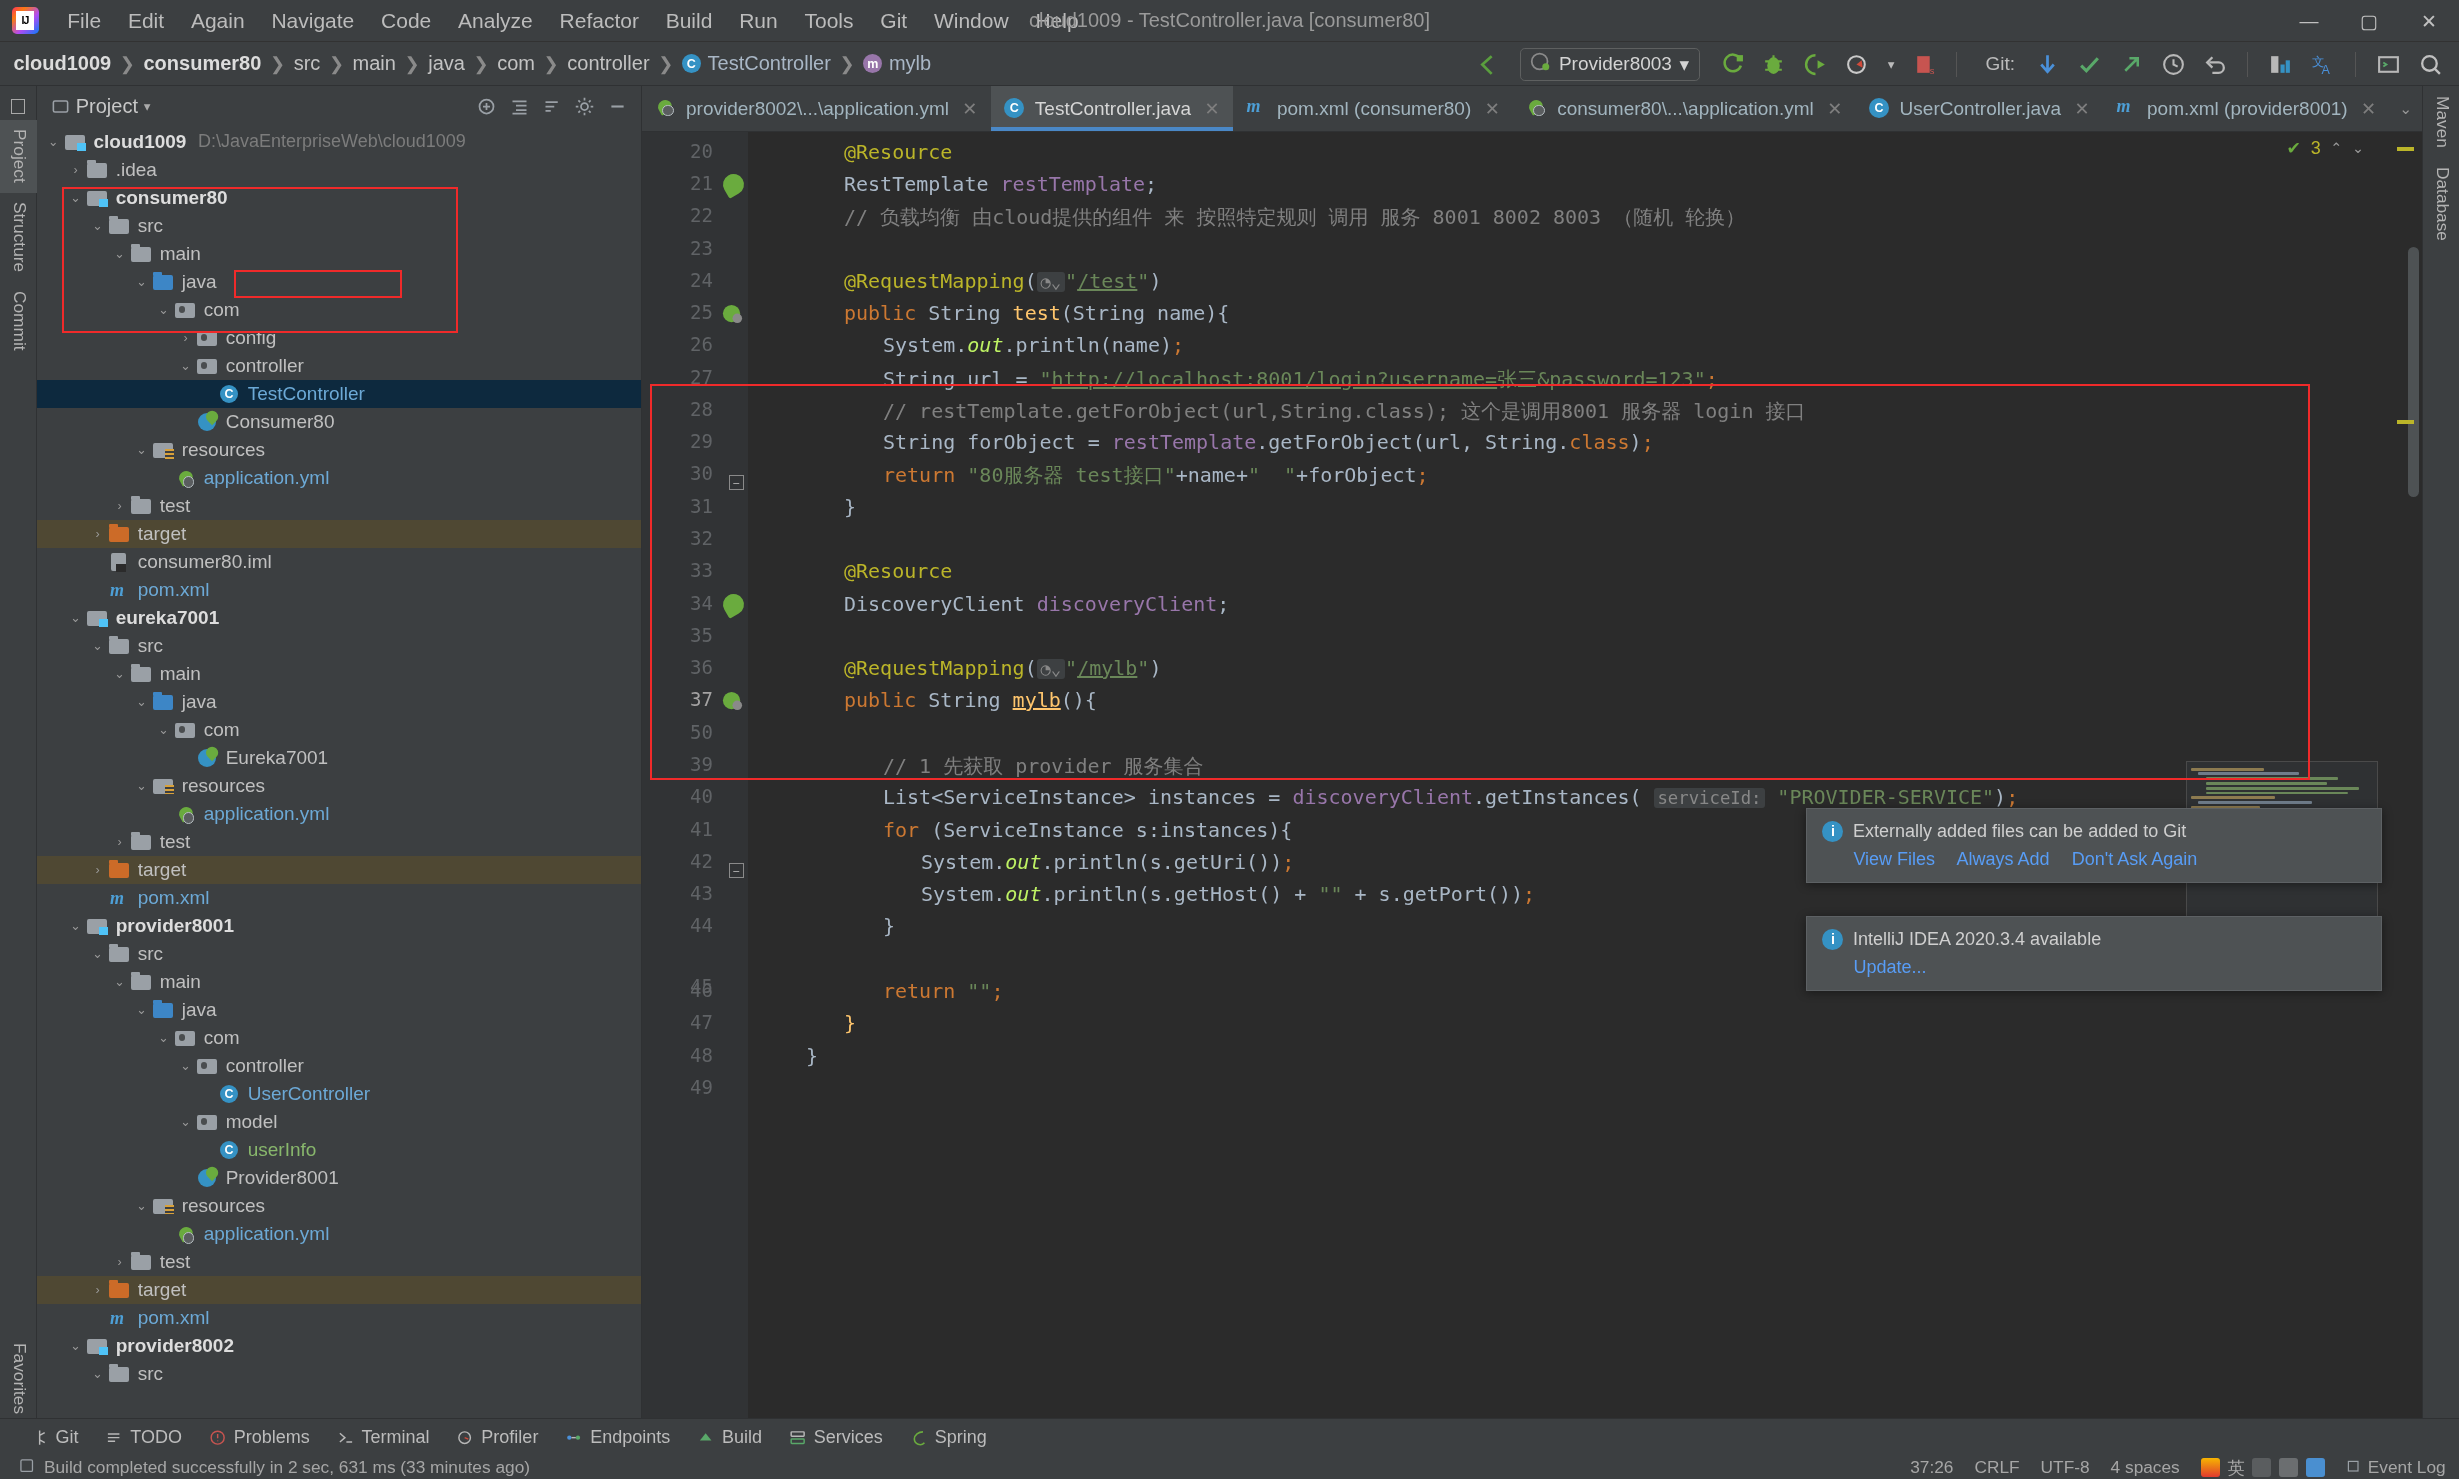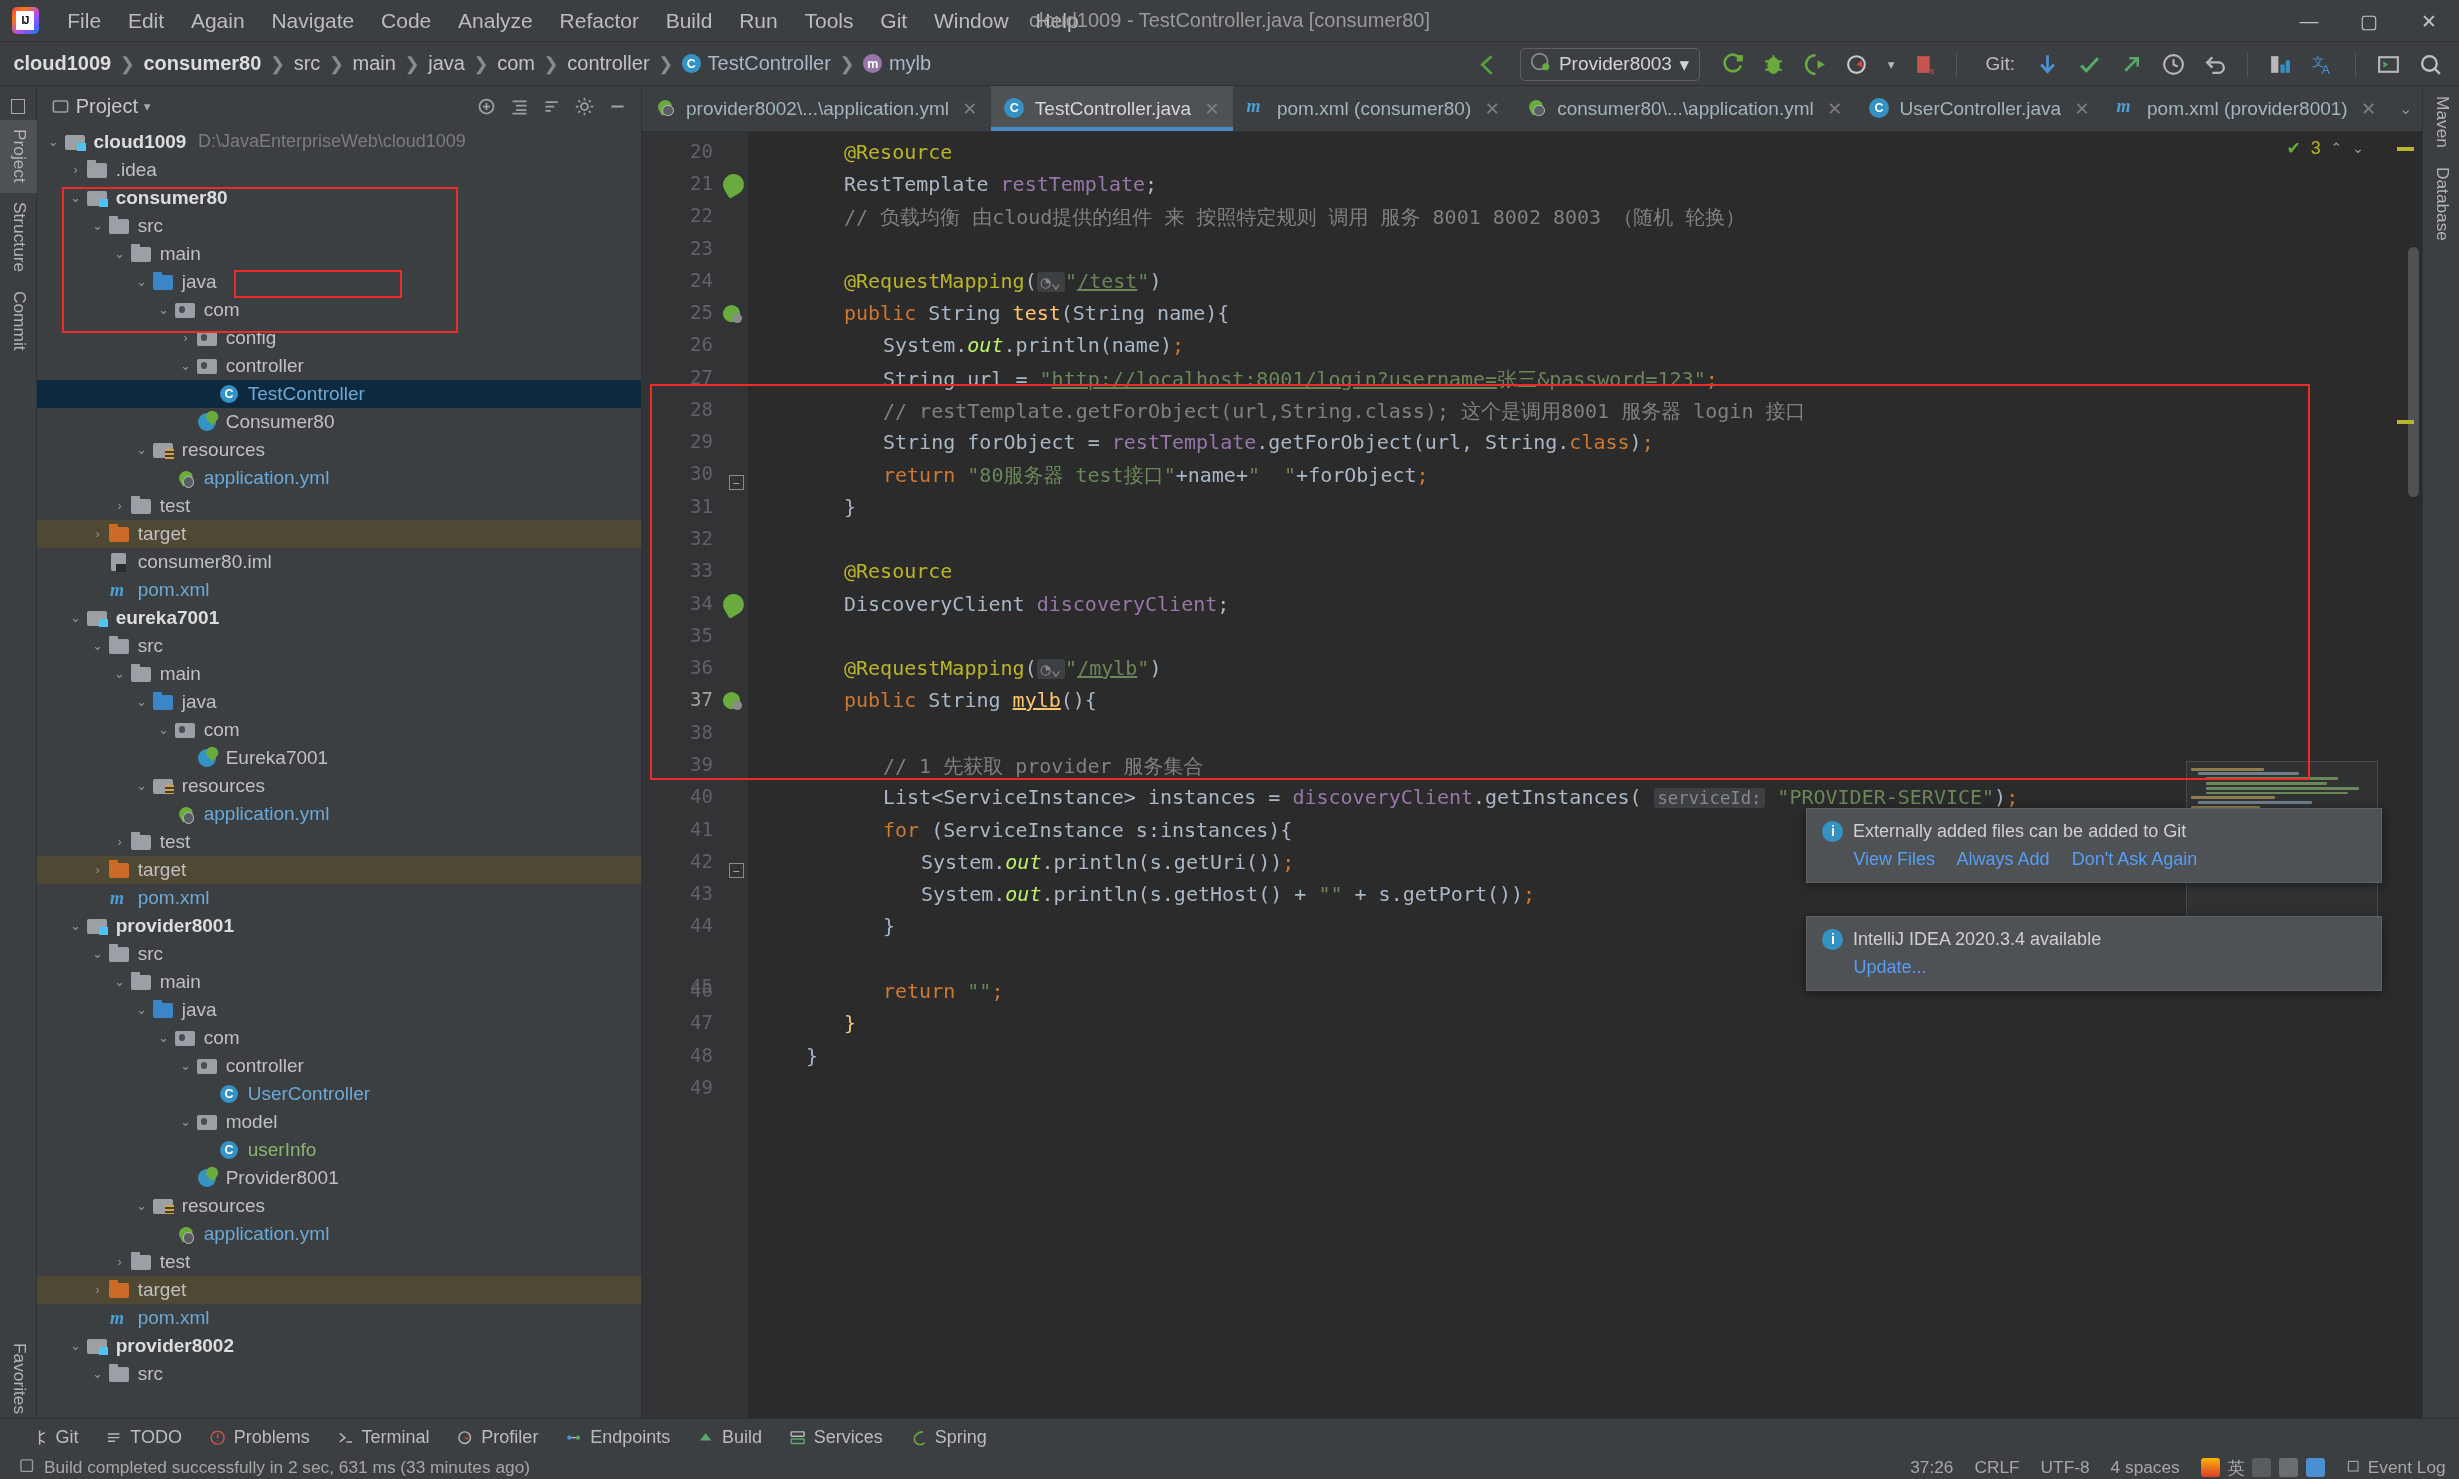--- a/index.html
+++ b/index.html
@@ -748,21 +748,21 @@
           <div class="ln" style="top: 427px; left: 0px;">33</div>
           <div class="ln" style="top: 460px; left: 0px;">34</div>
           <div class="gicon g-bean" style="left: 81px; top: 462px;"></div>
           <div class="ln" style="top: 492px; left: 0px;">35</div>
           <div class="ln" style="top: 524px; left: 0px;">36</div>
           <div class="ln cur" style="top: 556px; left: 0px;">37</div>
           <div class="gicon" style="left: 79px; top: 557px;"><svg width="23" height="23" viewBox="0 0 24 24">
               <circle cx="11" cy="12" r="9" fill="#6aab3e"></circle>
               <circle cx="17" cy="17" r="5" fill="#8a8a8a"></circle>
             </svg></div>
-          <div class="ln" style="top: 589px; left: 0px;">38</div>
+          <div class="ln" style="top: 589px; left: 0px;">50</div>
           <div class="ln" style="top: 621px; left: 0px;">39</div>
           <div class="ln" style="top: 653px; left: 0px;">40</div>
           <div class="ln" style="top: 686px; left: 0px;">41</div>
           <div class="ln" style="top: 718px; left: 0px;">42</div>
           <div class="ln" style="top: 750px; left: 0px;">43</div>
           <div class="ln" style="top: 782px; left: 0px;">44</div>
           <div class="ln" style="top: 843px; left: 0px;">45</div>
           <div class="ln" style="top: 847px; left: 0px;">46</div>
           <div class="ln" style="top: 879px; left: 0px;">47</div>
           <div class="ln" style="top: 912px; left: 0px;">48</div>

